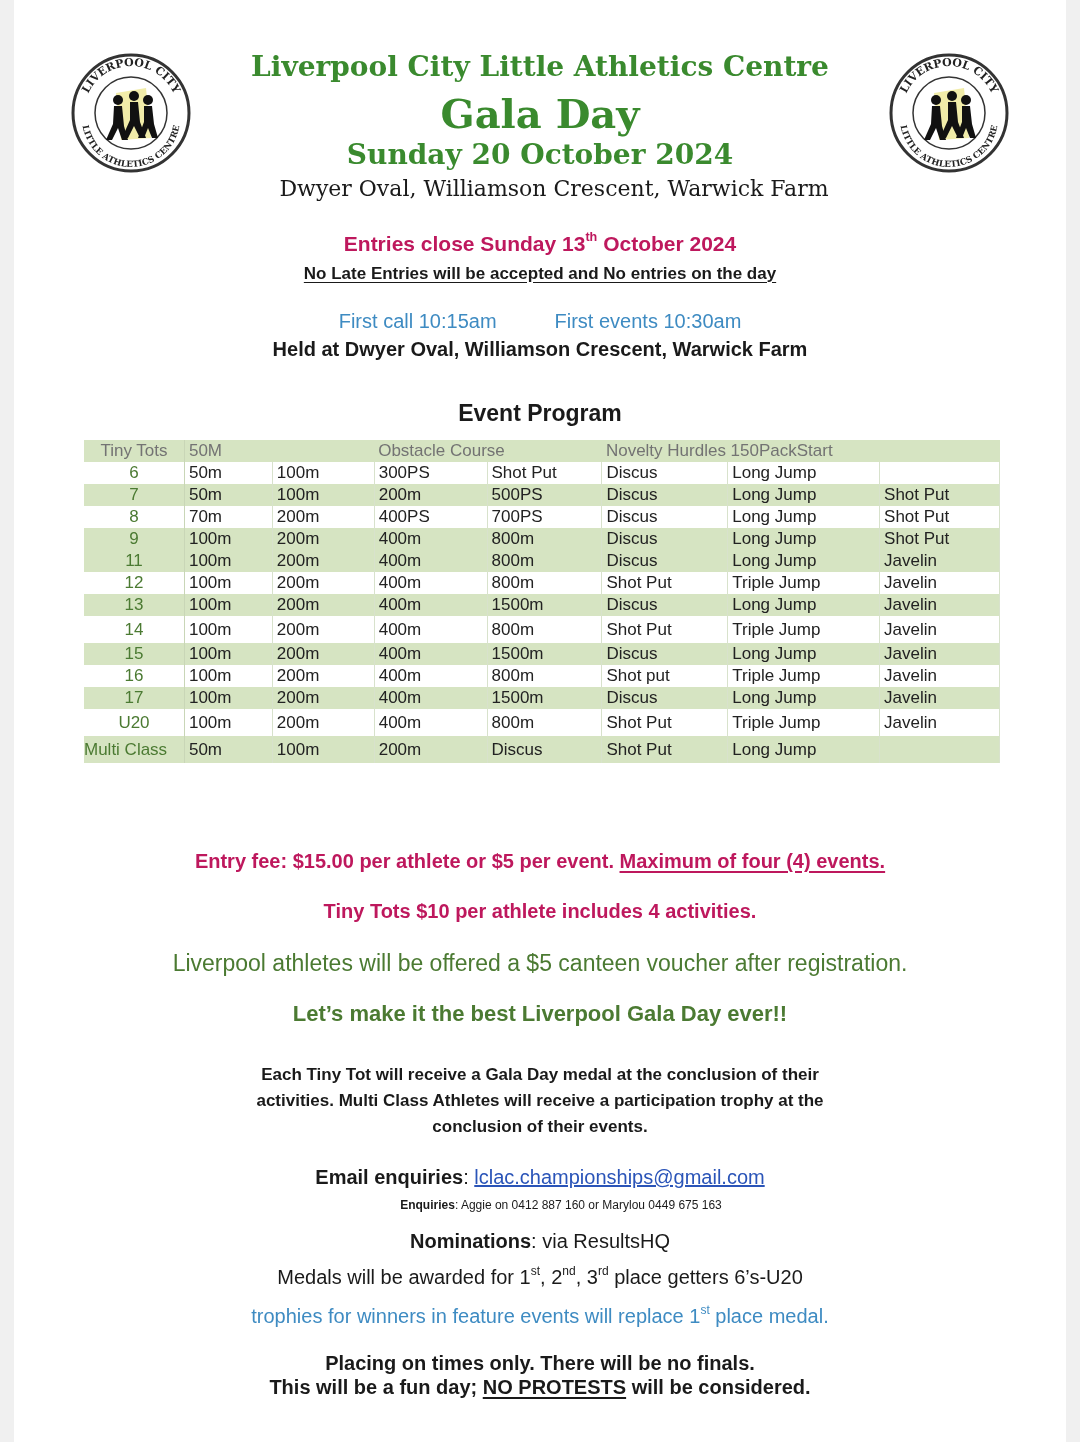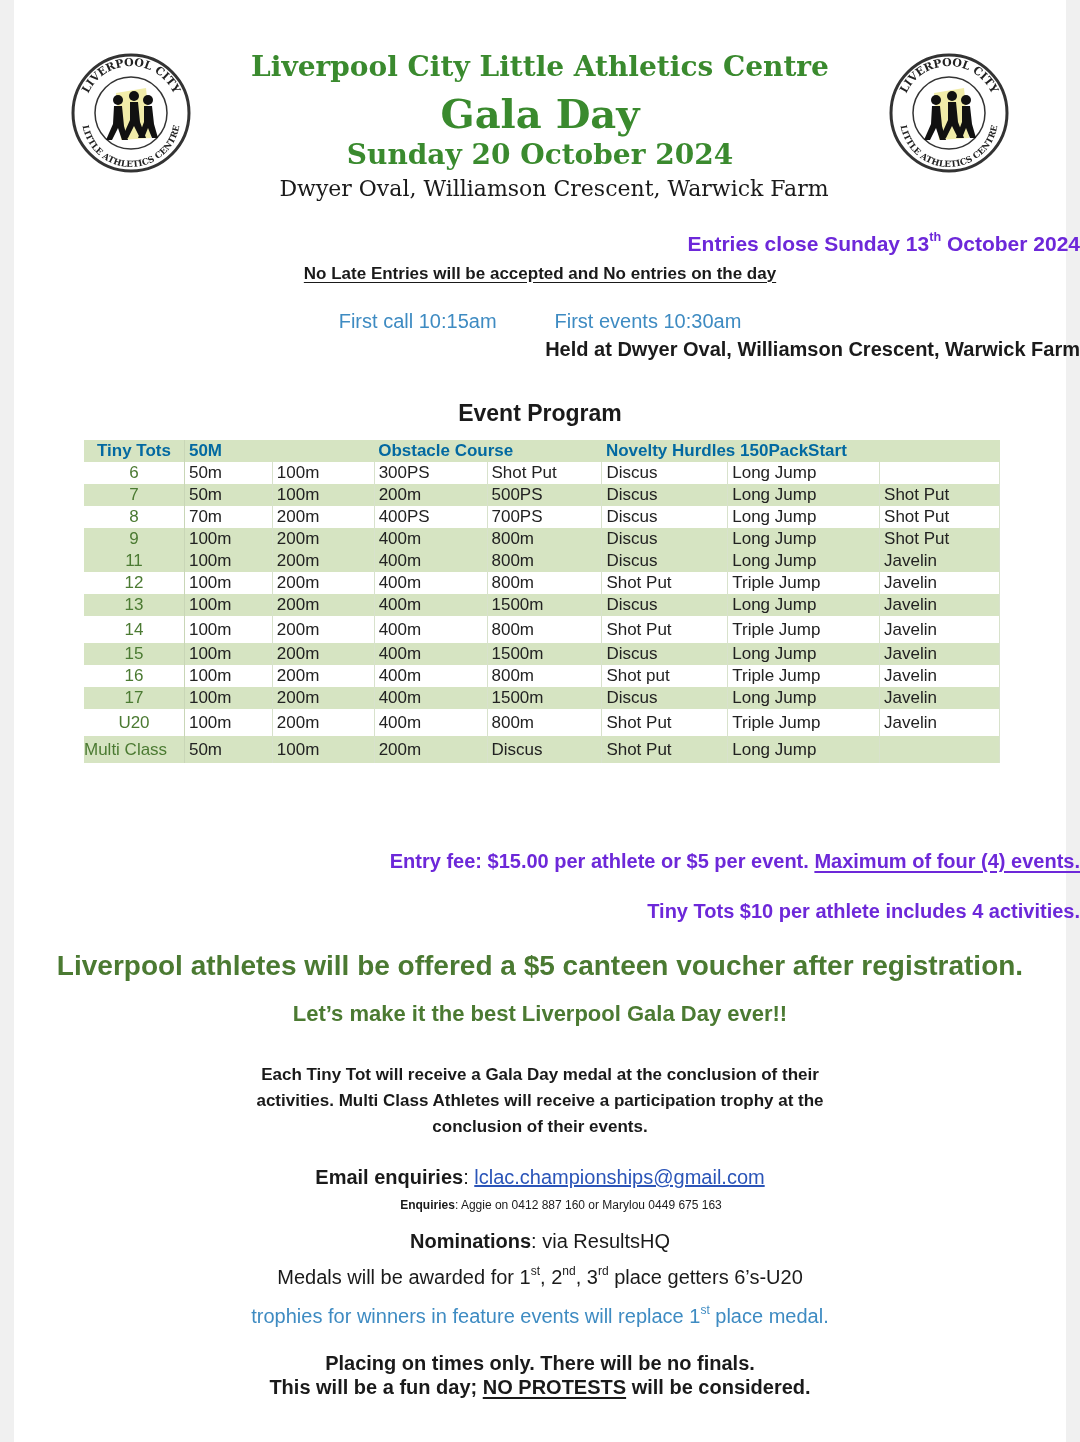--- a/index.html
+++ b/index.html
@@ -1,32 +1,32 @@
 <!DOCTYPE html>
 <html><head>
 <meta charset="utf-8">
 <style>
   html, body { margin:0; padding:0; background:#f0f0f0; }
   body { width:1080px; height:1442px; position:relative; overflow:hidden; font-family:"Liberation Sans", sans-serif; }
   .page { position:absolute; left:14px; top:0; width:1052px; height:1442px; background:#fff; }
   .center { position:absolute; left:0; width:1080px; text-align:center; }
   .serif { font-family:"DejaVu Serif", "Liberation Serif", serif; }
   .green { color:#3a8a2e; }
-  .red { color:#6d28d9;text-align:right; }
+  .red { color:#be185d; }
   .blue { color:#3e8bc2; }
   .dark { color:#1a1a1a; }
   .darkgreen { color:#4b7a32; }
   .logo { position:absolute; width:130px; height:130px; }
   .logo svg { width:130px; height:130px; }
   table.prog { position:absolute; left:84px; top:440px; width:916px; border-collapse:collapse; font-size:17px; color:#222; }
   table.prog td { padding:0 0 0 4px; height:22px; line-height:22px; border-right:1px solid #d8e2cc; white-space:nowrap; }
   table.prog tr.g td { background:#d6e4c2; }
   table.prog tr.w td { background:#ffffff; }
   table.prog td.age { text-align:center; color:#4b7a32; padding:0; width:100px; border-right:1px solid #c9d6b7; }
-  table.prog tr.hdr td { background:#d6e4c2; color:#0369a1;font-weight:bold; }
+  table.prog tr.hdr td { background:#d6e4c2; color:#737373; }
   table.prog tr.tall td { height:27px; }
   sup { font-size:60%; vertical-align:top; position:relative; top:-2px; }
   u { text-underline-offset:3px; }
   a.email { color:#2a54b8; text-decoration:underline; }
 </style>
 </head>
 <body>
 
 <div class="page"></div>
 
@@ -73,21 +73,21 @@
 <div class="center serif green" style="top:90px;font-size:40px;font-weight:bold;">Gala Day</div>
 <div class="center serif green" style="top:138px;font-size:28px;font-weight:bold;">Sunday 20 October 2024</div>
 <div class="center serif dark" style="top:176px;font-size:22px;padding-left:14px;">Dwyer Oval, Williamson Crescent, Warwick Farm</div>
 
 <div class="center red" style="top:232px;font-size:21px;font-weight:bold;"><span>Entries close Sunday 13</span><sup>th</sup><span> October 2024</span></div>
 <div class="center dark" style="top:264px;font-size:17px;font-weight:bold;"><u>No Late Entries will be accepted and No entries on the day</u></div>
 
 <div class="center blue" style="top:310px;font-size:20px;">
   <span>First call 10:15am</span><span style="display:inline-block;width:58px;"></span><span>First events 10:30am</span>
 </div>
-<div class="center dark" style="top:338px;font-size:20px;font-weight:bold;text-align:right;">Held at Dwyer Oval, Williamson Crescent, Warwick Farm</div>
+<div class="center dark" style="top:338px;font-size:20px;font-weight:bold;">Held at Dwyer Oval, Williamson Crescent, Warwick Farm</div>
 
 <div class="center dark" style="top:400px;font-size:23px;font-weight:bold;">Event Program</div>
 
 <table class="prog">
   <colgroup>
     <col style="width:100px">
       <col style="width:88px">
       <col style="width:102px">
       <col style="width:113px">
       <col style="width:115px">
@@ -231,21 +231,21 @@
         <td>Discus</td>
         <td>Shot Put</td>
         <td>Long Jump</td>
         <td></td>
       </tr>
 </tbody>
   </table>
 
 <div class="center red" style="top:850px;font-size:20px;font-weight:bold;"><span>Entry fee: $15.00 per athlete or $5 per event. </span><u>Maximum of four (4) events.</u></div>
 <div class="center red" style="top:900px;font-size:20px;font-weight:bold;">Tiny Tots $10 per athlete includes 4 activities.</div>
-<div class="center darkgreen" style="top:950px;font-size:28px;font-weight:bold;text-align:center;">Liverpool athletes will be offered a $5 canteen voucher after registration.</div>
+<div class="center darkgreen" style="top:950px;font-size:23px;font-weight:normal;text-align:center;">Liverpool athletes will be offered a $5 canteen voucher after registration.</div>
 <div class="center darkgreen" style="top:1001px;font-size:22px;font-weight:bold;">Let’s make it the best Liverpool Gala Day ever!!</div>
 
 <div class="center dark" style="top:1062px;font-size:17px;font-weight:bold;line-height:26px;">
   <div>Each Tiny Tot will receive a Gala Day medal at the conclusion of their</div>
   <div>activities. Multi Class Athletes will receive a participation trophy at the</div>
   <div>conclusion of their events.</div>
 </div>
 
 <div class="center dark" style="top:1166px;font-size:20px;"><b>Email enquiries</b><span>: </span><a class="email">lclac.championships@gmail.com</a></div>
 <div class="center dark" style="top:1198px;font-size:12px;padding-left:21px;"><b>Enquiries</b><span>: Aggie on 0412 887 160 or Marylou 0449 675 163</span></div>

